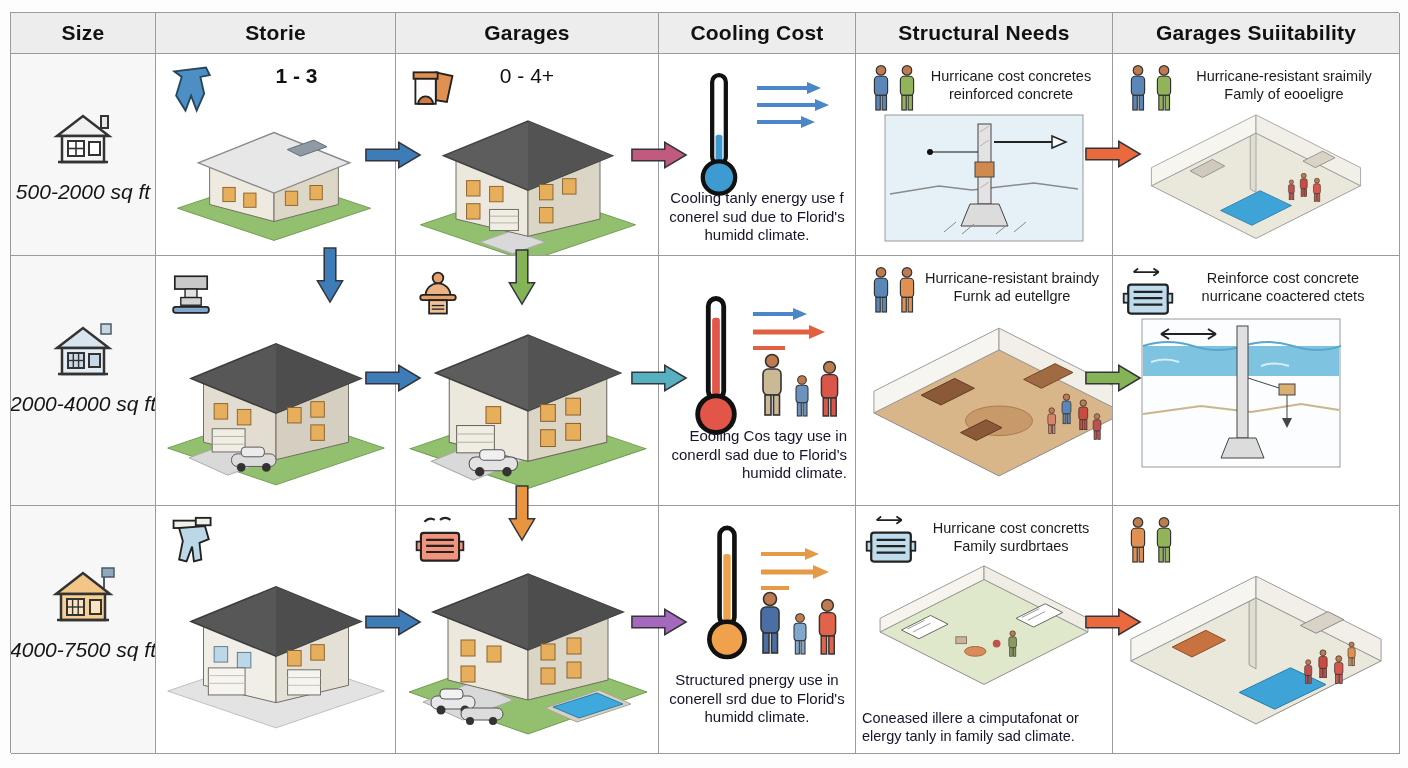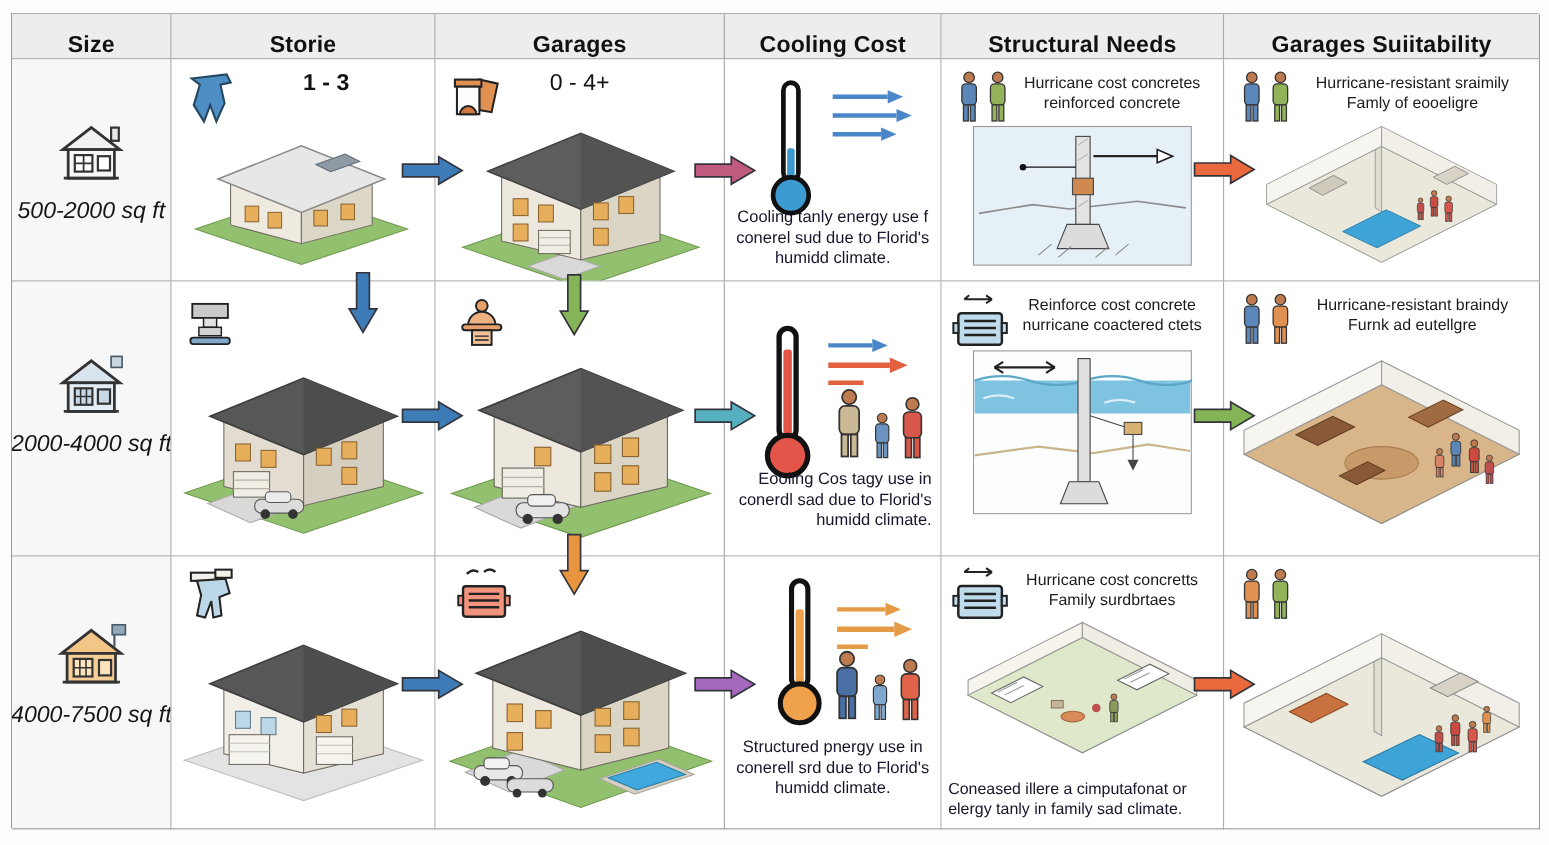--- a/index.html
+++ b/index.html
@@ -4,21 +4,21 @@
 <style>
   * { box-sizing: border-box; margin: 0; padding: 0; }
   html,body { width:1408px; height:768px; background:#ffffff; font-family:"Liberation Sans", sans-serif; color:#111; }
   .canvas { position:relative; width:1408px; height:768px; background:#fdfdfd; overflow:hidden; }
 
   .tbl { position:absolute; left:10px; top:12px; width:1389px; height:741px;
          display:grid; grid-template-columns:145px 240px 263px 197px 257px 287px;
          grid-template-rows:41px 202px 250px 248px;
          border-top:1.5px solid #9b9b9b; border-left:1.5px solid #9b9b9b; background:#fff; }
   .c { position:relative; border-right:1.5px solid #9b9b9b; border-bottom:1.5px solid #9b9b9b; overflow:hidden; background:#fff; }
-  .hcell { background:#ededed; display:flex; align-items:flex-end; justify-content:center;
+  .hcell { background:#ededed; display:flex; align-items:center; justify-content:center;
            font-size:21px; font-weight:bold; letter-spacing:.2px; }
   .sizecell { background:#f7f7f7; display:flex; flex-direction:column; align-items:center;font-style:italic; }
   .pt1 { padding-top:56px; } .pt2 { padding-top:66px; } .pt3 { padding-top:60px; }
   .sizelabel { margin-top:12px; font-size:21px; font-weight:500; color:#151515; white-space:nowrap; }
 
   .corner-icon { position:absolute; left:12px; top:8px; }
   .range { position:absolute; top:10px; left:0; right:0; text-align:center; font-size:21px; font-weight:500; }
   .house { position:absolute; }
 
   .therm { position:absolute; }
@@ -324,73 +324,73 @@
             <use href="#person"></use>
           </svg>
         <svg viewBox="0 0 30 64" width="27" height="58" style="color:#d8574a">
             <use href="#person"></use>
           </svg>
       </div>
       <div class="caption" style="bottom:22px;text-align:right;">Eooling Cos tagy use in conerdl sad due to Florid's humidd climate.</div>
     </div>
 
     <div class="c">
+      <div class="pair">
+        <svg viewBox="0 0 30 64" width="22" height="48" style="color:#5b87b8">
+            <use href="#person"></use>
+          </svg>
+        <svg viewBox="0 0 30 64" width="22" height="48" style="color:#e09050">
+            <use href="#person"></use>
+          </svg>
+      </div>
+      <div class="famhead">Hurricane-resistant braindy Furnk ad eutellgre</div>
+      <svg class="plan" style="left:10px;top:62px;" width="266" height="176" viewBox="0 0 270 170">
+        <polygon points="135,28 262,92 135,156 8,92" fill="#d9b68a" stroke="#8b8b8b"></polygon>
+        <polygon points="8,92 135,28 135,6 8,70" fill="#f7f5ef" stroke="#9a9a9a"></polygon>
+        <polygon points="135,28 262,92 262,70 135,6" fill="#f1efe7" stroke="#9a9a9a"></polygon>
+        <ellipse cx="135" cy="100" rx="34" ry="15" fill="#c89a6a" stroke="#a87c4e"></ellipse>
+        <polygon points="56,74 90,57 110,67 76,84" fill="#8a5a38" stroke="#5f3b22"></polygon>
+        <polygon points="160,58 192,42 210,51 178,67" fill="#a06a42" stroke="#6e4526"></polygon>
+        <polygon points="96,112 122,99 138,107 112,120" fill="#8a5a38" stroke="#5f3b22"></polygon>
+        <svg x="196" y="72" viewBox="0 0 30 64" width="15" height="32" style="color:#5b87b8">
+            <use href="#person"></use>
+          </svg>
+        <svg x="213" y="78" viewBox="0 0 30 64" width="15" height="32" style="color:#cc4a3f">
+            <use href="#person"></use>
+          </svg>
+        <svg x="182" y="86" viewBox="0 0 30 64" width="13" height="28" style="color:#d8846a">
+            <use href="#person"></use>
+          </svg>
+        <svg x="228" y="92" viewBox="0 0 30 64" width="13" height="28" style="color:#c0504d">
+            <use href="#person"></use>
+          </svg>
+      </svg>
+    </div>
+
+    <div class="c">
       <svg class="corner-icon" style="left:8px;top:8px;" width="54" height="54" viewBox="0 0 60 56">
         <path d="M14 7 h28 m0 0 l-6 -4 m6 4 l-6 4 M14 7 l5 -4" stroke="#222" stroke-width="2" fill="none"></path>
         <g transform="translate(0,6)" style="color:#bfdcec">
             <use href="#shutter"></use>
           </g>
       </svg>
       <div class="needhead">Reinforce cost concrete nurricane coactered ctets</div>
       <svg class="sdiag" style="left:28px;top:62px;" width="200" height="150" viewBox="0 0 200 150">
         <rect x="1" y="1" width="198" height="148" fill="#fbfdfe" stroke="#999"></rect>
         <polygon points="2,28 198,28 198,58 2,58" fill="#7ec3e0"></polygon>
         <path d="M2 28 q25 -8 50 0 t50 0 t50 0 t48 0" fill="none" stroke="#5aa8c8" stroke-width="2"></path>
         <path d="M10 44 q14 -5 28 0 M120 48 q14 -5 28 0" fill="none" stroke="#ffffff" stroke-width="2" opacity=".7"></path>
         <polyline points="2,96 60,88 110,94 160,86 198,92" fill="none" stroke="#c9b68a" stroke-width="2"></polyline>
         <rect x="96" y="8" width="11" height="112" fill="#e0e0e0" stroke="#444"></rect>
         <path d="M20 16 h55 m-55 0 l8 -5 m-8 5 l8 5 m47 -5 l-8 -5 m8 5 l-8 5" stroke="#222" stroke-width="2" fill="none"></path>
         <rect x="138" y="66" width="16" height="11" fill="#d8b070" stroke="#444"></rect>
         <line x1="107" y1="60" x2="138" y2="70" stroke="#444"></line>
         <line x1="146" y1="77" x2="146" y2="100" stroke="#444"></line>
           <polygon points="141,100 146,110 151,100" fill="#444"></polygon>
         <polygon points="88,120 115,120 123,140 80,140" fill="#dcdcdc" stroke="#444"></polygon>
-      </svg>
-    </div>
-
-    <div class="c">
-      <div class="pair">
-        <svg viewBox="0 0 30 64" width="22" height="48" style="color:#5b87b8">
-            <use href="#person"></use>
-          </svg>
-        <svg viewBox="0 0 30 64" width="22" height="48" style="color:#e09050">
-            <use href="#person"></use>
-          </svg>
-      </div>
-      <div class="famhead">Hurricane-resistant braindy Furnk ad eutellgre</div>
-      <svg class="plan" style="left:10px;top:62px;" width="266" height="176" viewBox="0 0 270 170">
-        <polygon points="135,28 262,92 135,156 8,92" fill="#d9b68a" stroke="#8b8b8b"></polygon>
-        <polygon points="8,92 135,28 135,6 8,70" fill="#f7f5ef" stroke="#9a9a9a"></polygon>
-        <polygon points="135,28 262,92 262,70 135,6" fill="#f1efe7" stroke="#9a9a9a"></polygon>
-        <ellipse cx="135" cy="100" rx="34" ry="15" fill="#c89a6a" stroke="#a87c4e"></ellipse>
-        <polygon points="56,74 90,57 110,67 76,84" fill="#8a5a38" stroke="#5f3b22"></polygon>
-        <polygon points="160,58 192,42 210,51 178,67" fill="#a06a42" stroke="#6e4526"></polygon>
-        <polygon points="96,112 122,99 138,107 112,120" fill="#8a5a38" stroke="#5f3b22"></polygon>
-        <svg x="196" y="72" viewBox="0 0 30 64" width="15" height="32" style="color:#5b87b8">
-            <use href="#person"></use>
-          </svg>
-        <svg x="213" y="78" viewBox="0 0 30 64" width="15" height="32" style="color:#cc4a3f">
-            <use href="#person"></use>
-          </svg>
-        <svg x="182" y="86" viewBox="0 0 30 64" width="13" height="28" style="color:#d8846a">
-            <use href="#person"></use>
-          </svg>
-        <svg x="228" y="92" viewBox="0 0 30 64" width="13" height="28" style="color:#c0504d">
-            <use href="#person"></use>
-          </svg>
       </svg>
     </div>
 
     <div class="c sizecell pt3">
       <svg width="66" height="60" viewBox="0 0 66 60">
         <rect x="52" y="2" width="12" height="9" fill="#8fa8ba" stroke="#4a5a68" stroke-width="1.5"></rect>
         <line x1="54" y1="11" x2="54" y2="22" stroke="#4a5a68" stroke-width="2"></line>
         <polygon points="6,28 33,7 60,28" fill="#f3c687" stroke="#333" stroke-width="2.5"></polygon>
         <rect x="11" y="28" width="44" height="26" fill="#f6cf97" stroke="#333" stroke-width="2.5"></rect>
         <rect x="17" y="33" width="17" height="16" fill="#fbe3bd" stroke="#333" stroke-width="2"></rect>

